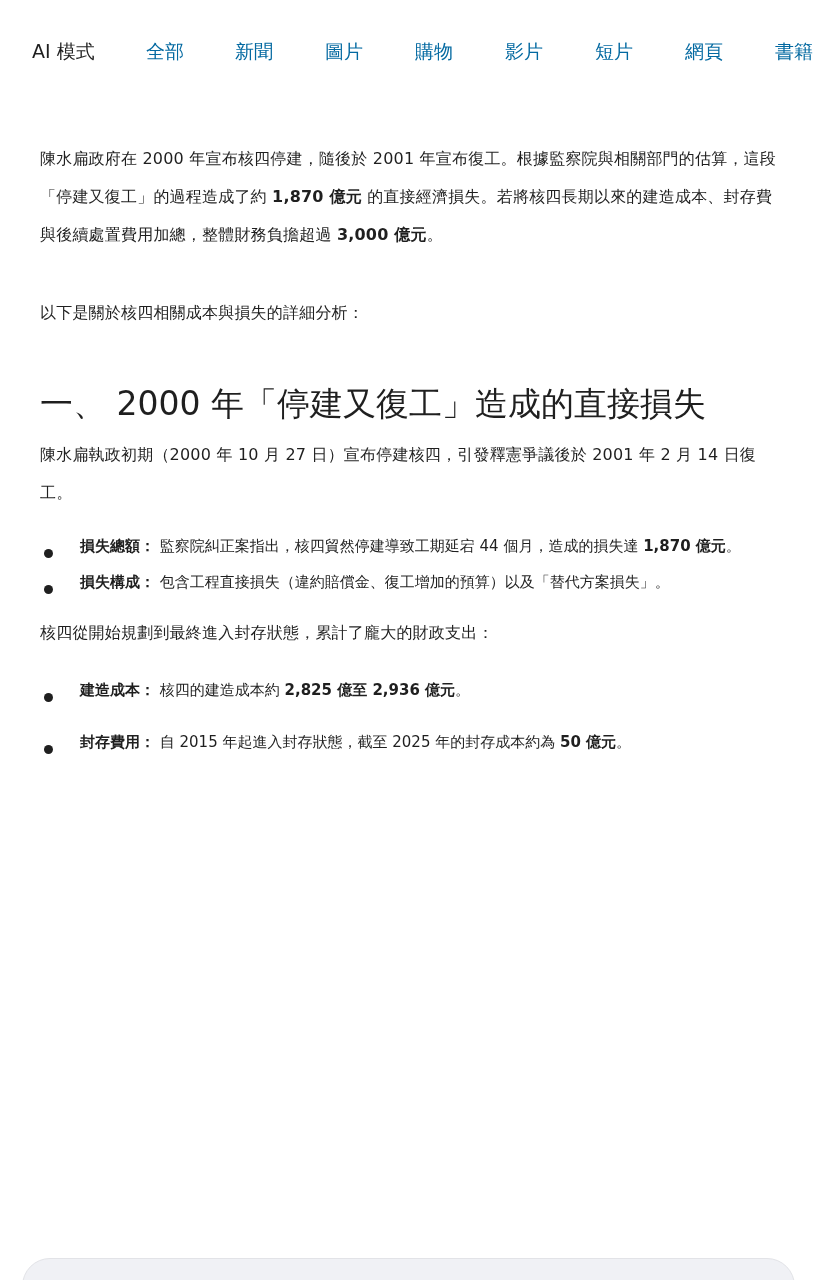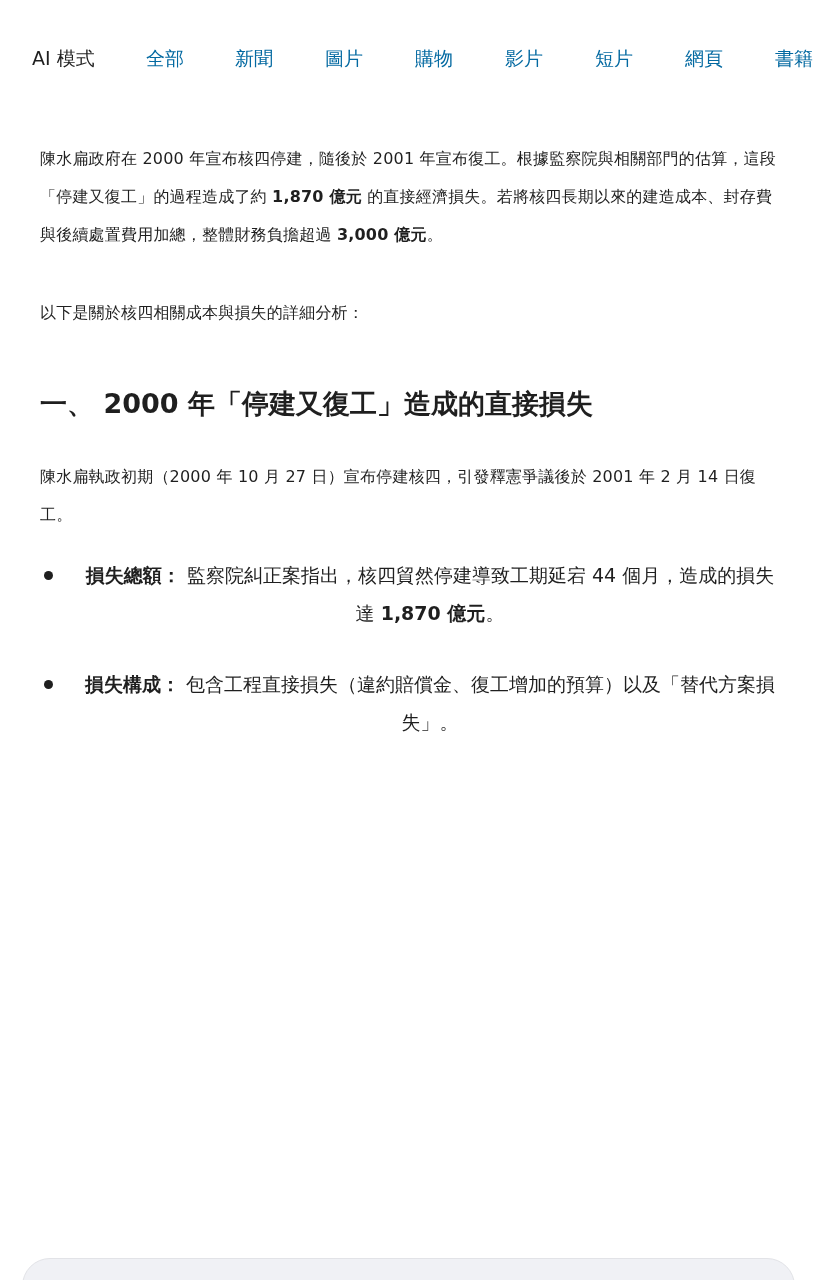--- a/index.html
+++ b/index.html
@@ -3,43 +3,43 @@
 <meta charset="utf-8">
 <style>
   * { box-sizing: border-box; margin: 0; padding: 0; }
   html, body {
     width: 817px; height: 1280px; overflow: hidden;
     background: #ffffff;
     font-family: "DejaVu Sans", "Liberation Sans", sans-serif;
     color: #1f1f1f;
   }
   .tabs {
-    position: absolute; top: 40px; left: 0; width: 817px; height: 40px;
+    position: absolute; top: 33px; left: 0; width: 817px; height: 40px;
     display: flex; align-items: center; white-space: nowrap; overflow: hidden;
   }
   .tab {
     position: absolute; top: 6px;
     font-size: 19px; color: #0369a1; cursor: pointer;
   }
   .tab.active { color: #1f1f1f; }
   .content {
     position: absolute; top: 140px; left: 40px; width: 740px;
   }
   p.body {
     font-size: 16px; line-height: 38px; color: #1f1f1f;
     letter-spacing: 0.2px;
   }
   b, strong { font-weight: bold; color: #1f1f1f; }
   h2 {
-    font-size: 27px; font-weight: bold; color: #1f1f1f; line-height: 40px;
+    font-size: 33px; font-weight: normal; color: #1f1f1f; line-height: 40px;
   }
   ul { list-style: none; }
   li {
     position: relative; padding-left: 40px;
-    font-size: 19px; line-height: 38px; text-align: center;
+    font-size: 15px; line-height: 24px;
   }
   li .dot {
     position: absolute; left: 4px; top: 15px;
     width: 9px; height: 9px; border-radius: 50%; background: #1f1f1f;
   }
   .card {
     position: absolute; left: 22px; top: 1258px; width: 773px; height: 80px;
     background: #f0f1f5; border: 1px solid #e2e3e7; border-radius: 28px;
   }
 </style>
@@ -60,30 +60,41 @@
 
 <main class="content">
   <p class="body">
     <span>陳水扁政府在 2000 年宣布核四停建，隨後於 2001 年宣布復工。根據監察院與相關部門的估算，這段「停建又復工」的過程造成了約 </span><b>1,870 億元</b><span> 的直接經濟損失。若將核四長期以來的建造成本、封存費與後續處置費用加總，整體財務負擔超過 </span><b>3,000 億元</b><span>。</span>
   </p>
 
   <p class="body" style="margin-top:40px">以下是關於核四相關成本與損失的詳細分析：</p>
 
   <h2 style="margin-top:52px">一、 2000 年「停建又復工」造成的直接損失</h2>
 
-  <p class="body" style="margin-top:34px">陳水扁執政初期（2000 年 10 月 27 日）宣布停建核四，引發釋憲爭議後於 2001 年 2 月 14 日復工。</p>
+  <p class="body" style="margin-top:12px">陳水扁執政初期（2000 年 10 月 27 日）宣布停建核四，引發釋憲爭議後於 2001 年 2 月 14 日復工。</p>
 
   <ul style="margin-top:22px">
     <li>
       <span class="dot"></span>
       <b>損失總額：</b><span> 監察院糾正案指出，核四貿然停建導致工期延宕 44 個月，造成的損失達 </span><b>1,870 億元</b><span>。</span>
     </li>
-    <li style="margin-top:33px">
+    <li style="margin-top:12px">
       <span class="dot"></span>
       <b>損失構成：</b><span> 包含工程直接損失（違約賠償金、復工增加的預算）以及「替代方案損失」。</span>
     </li>
   </ul>
 
 
+  <p class="body" style="margin-top:20px">核四從開始規劃到最終進入封存狀態，累計了龐大的財政支出：</p>
 
+  <ul style="margin-top:26px">
+    <li>
+      <span class="dot"></span>
+      <b>建造成本：</b><span> 核四的建造成本約 </span><b>2,825 億至 2,936 億元</b><span>。</span>
+    </li>
+    <li style="margin-top:28px">
+      <span class="dot"></span>
+      <b>封存費用：</b><span> 自 2015 年起進入封存狀態，截至 2025 年的封存成本約為 </span><b>50 億元</b><span>。</span>
+    </li>
+  </ul>
 </main>
 
 <div class="card"></div>
 
 </body></html>

